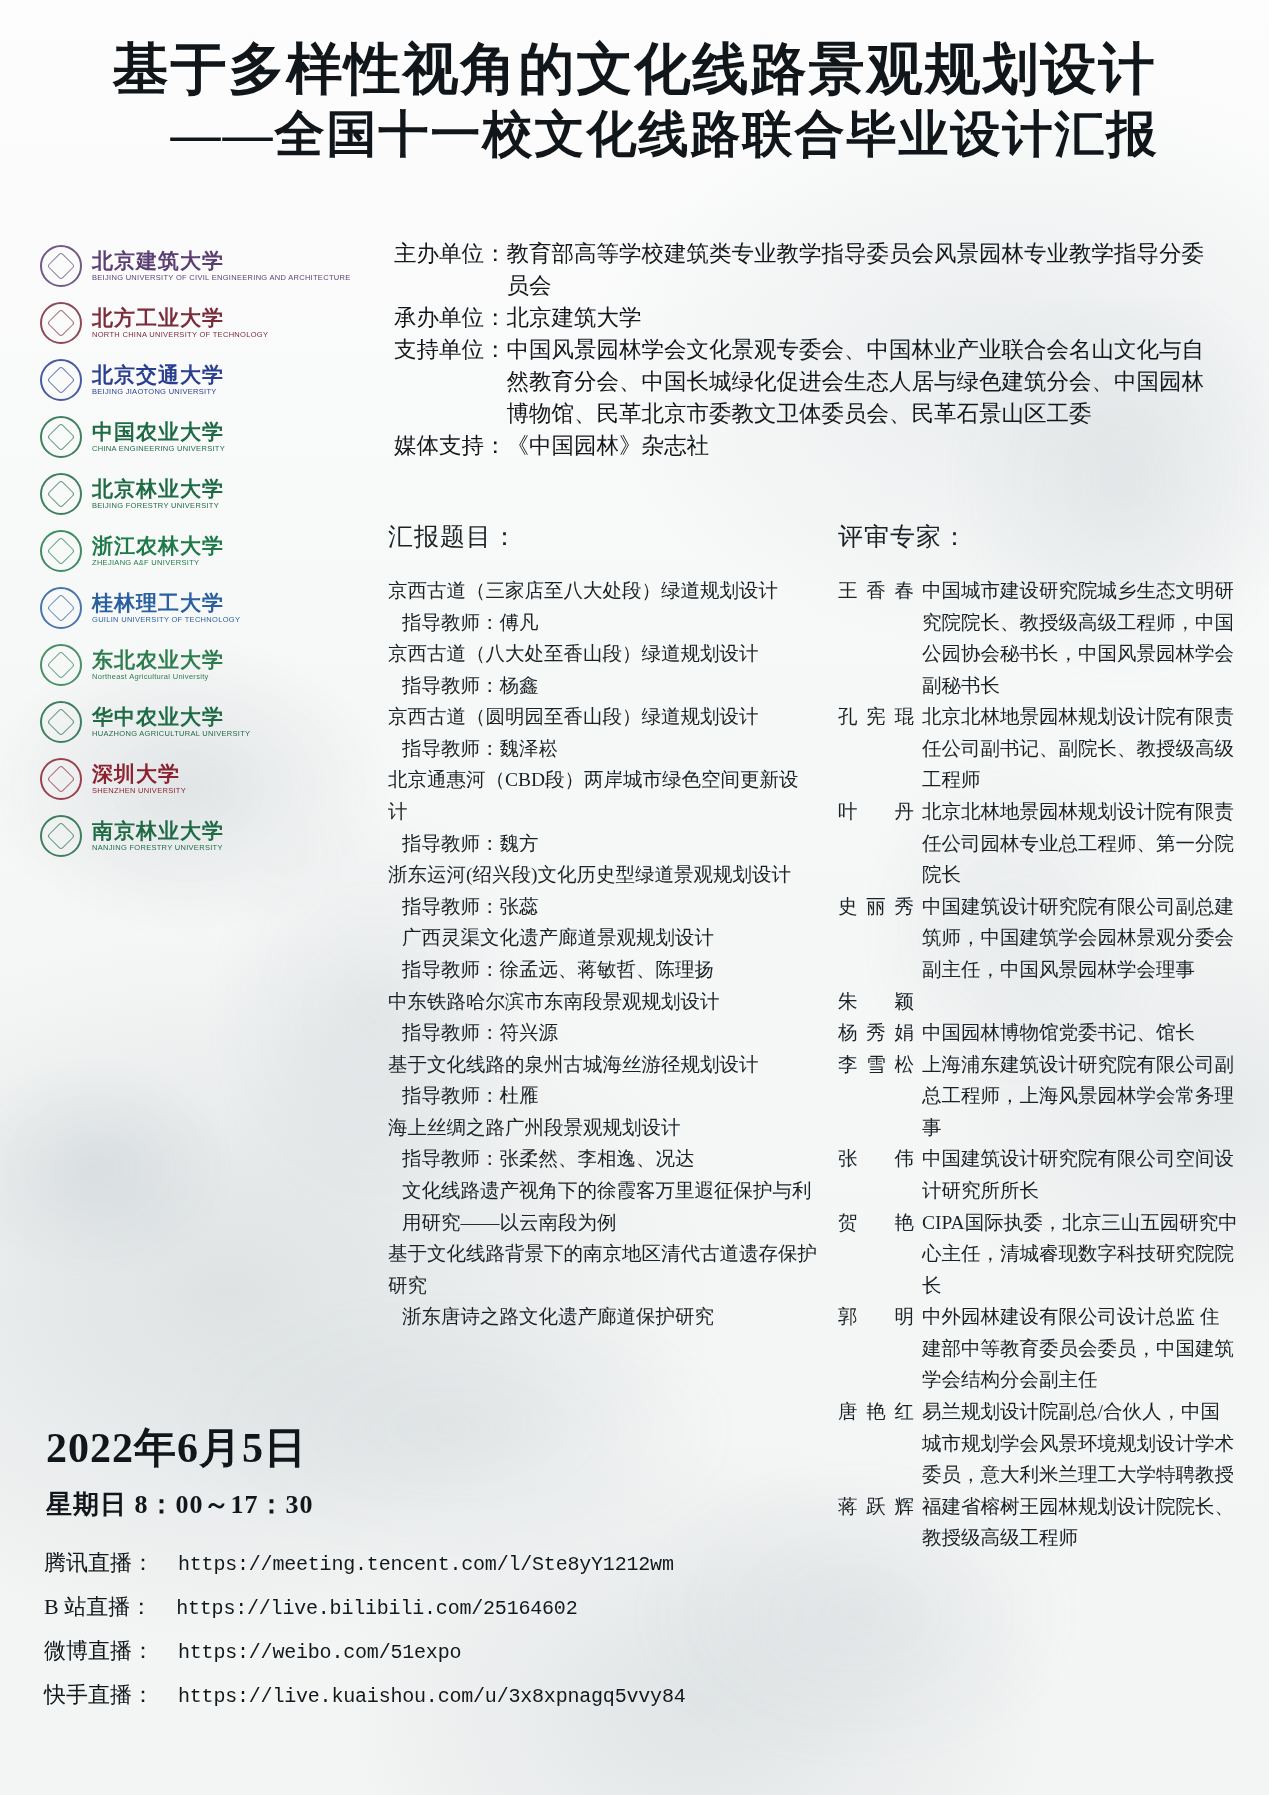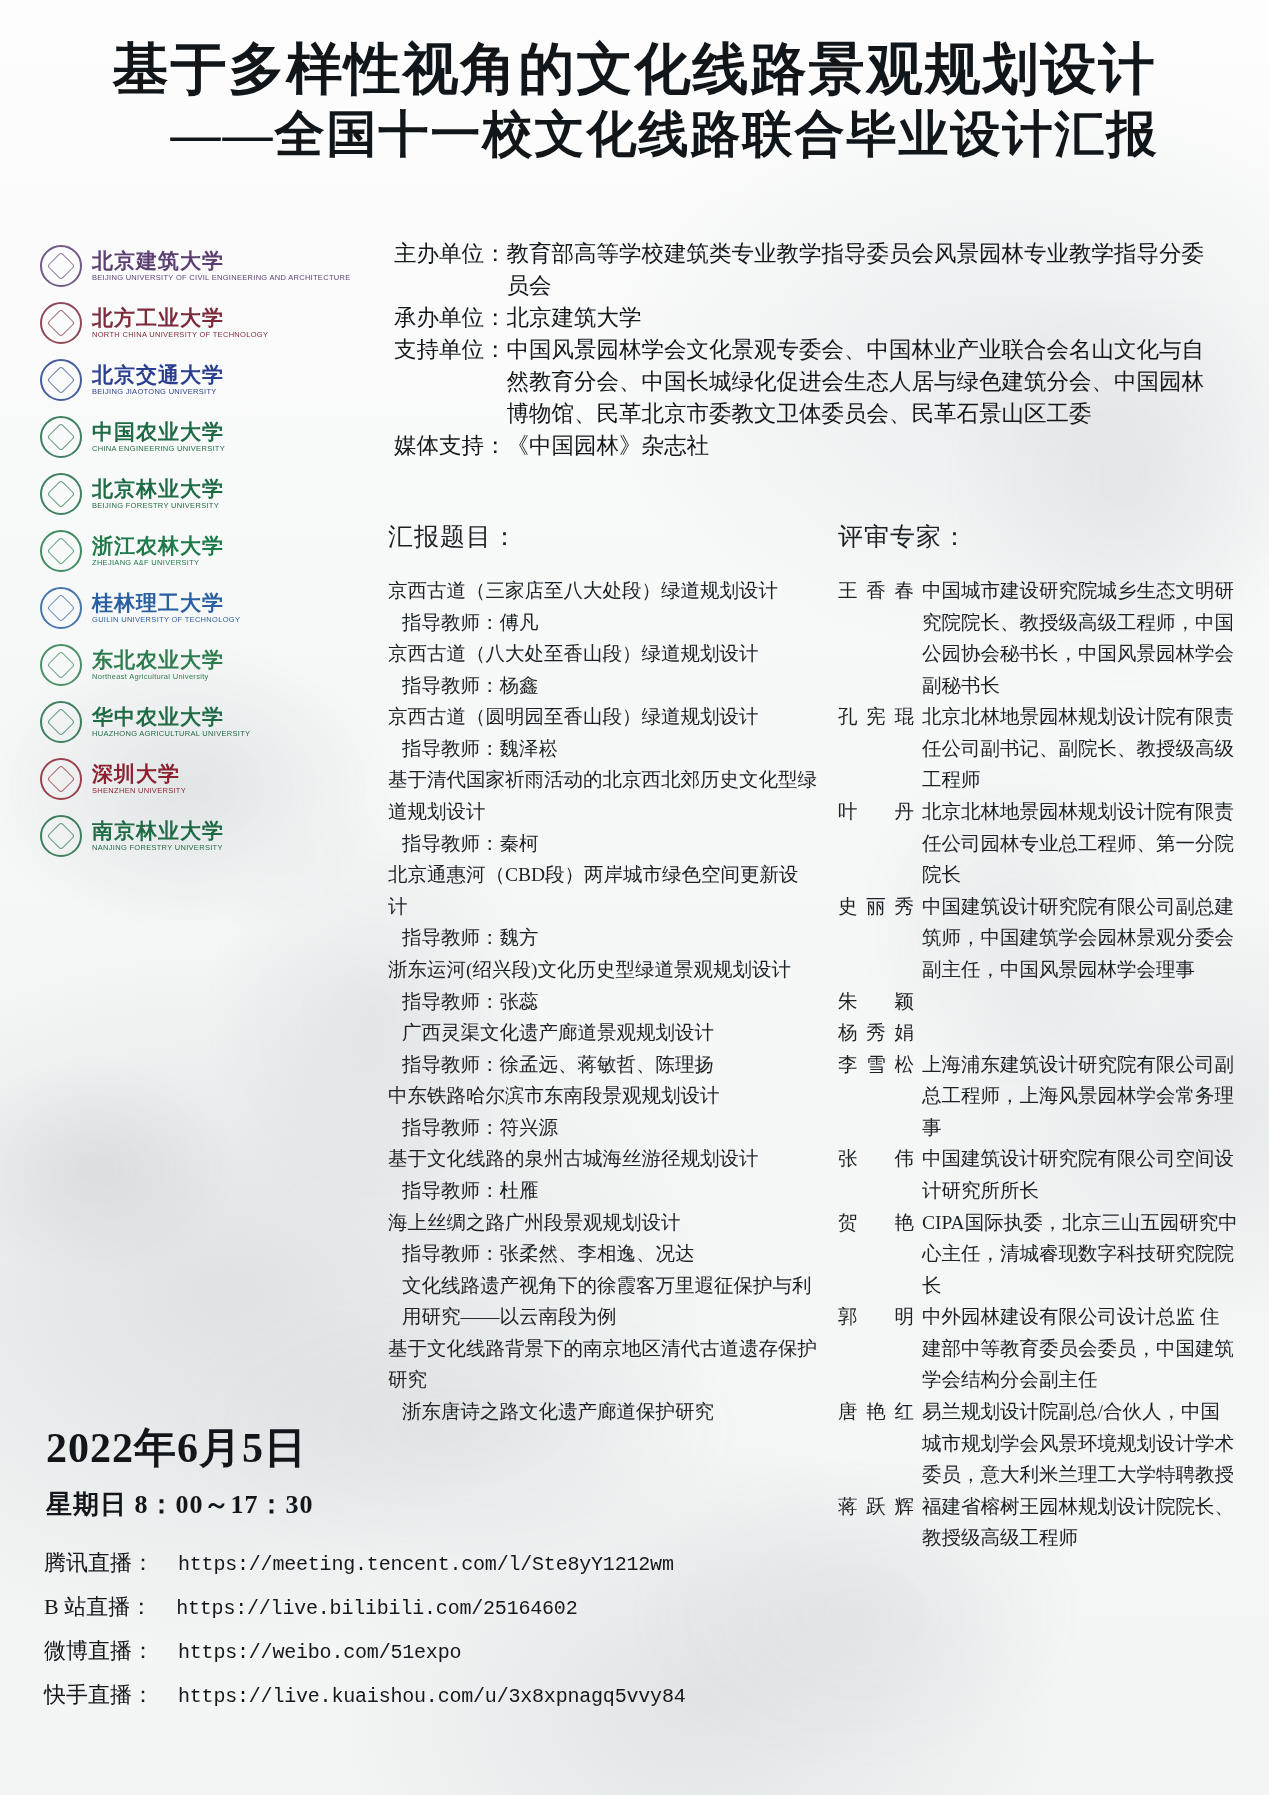--- a/index.html
+++ b/index.html
@@ -351,24 +351,20 @@
     </div>
     <div class="topic">
       <div class="topic-title">京西古道（八大处至香山段）绿道规划设计</div>
       <div class="topic-mentor indent">指导教师：杨鑫</div>
     </div>
     <div class="topic">
       <div class="topic-title">京西古道（圆明园至香山段）绿道规划设计</div>
       <div class="topic-mentor indent">指导教师：魏泽崧</div>
     </div>
     <div class="topic">
-      <div class="topic-title">基于清代国家祈雨活动的北京西北郊历史文化型绿道规划设计</div>
-      <div class="topic-mentor indent">指导教师：秦柯</div>
-    </div>
-    <div class="topic">
       <div class="topic-title">北京通惠河（CBD段）两岸城市绿色空间更新设计</div>
       <div class="topic-mentor indent">指导教师：魏方</div>
     </div>
     <div class="topic">
       <div class="topic-title">浙东运河(绍兴段)文化历史型绿道景观规划设计</div>
       <div class="topic-mentor indent">指导教师：张蕊</div>
     </div>
     <div class="topic">
       <div class="topic-title indent">广西灵渠文化遗产廊道景观规划设计</div>
       <div class="topic-mentor indent">指导教师：徐孟远、蒋敏哲、陈理扬</div>
@@ -411,20 +407,21 @@
     </div>
     <div class="expert-row">
       <span class="expert-name">史丽秀</span>
       <span class="expert-title">中国建筑设计研究院有限公司副总建筑师，中国建筑学会园林景观分委会副主任，中国风景园林学会理事</span>
     </div>
     <div class="expert-row">
       <span class="expert-name">朱颖</span>
     </div>
     <div class="expert-row">
       <span class="expert-name">杨秀娟</span>
+      <span class="expert-title">中国园林博物馆党委书记、馆长</span>
     </div>
     <div class="expert-row">
       <span class="expert-name">李雪松</span>
       <span class="expert-title">上海浦东建筑设计研究院有限公司副总工程师，上海风景园林学会常务理事</span>
     </div>
     <div class="expert-row">
       <span class="expert-name">张伟</span>
       <span class="expert-title">中国建筑设计研究院有限公司空间设计研究所所长</span>
     </div>
     <div class="expert-row">

